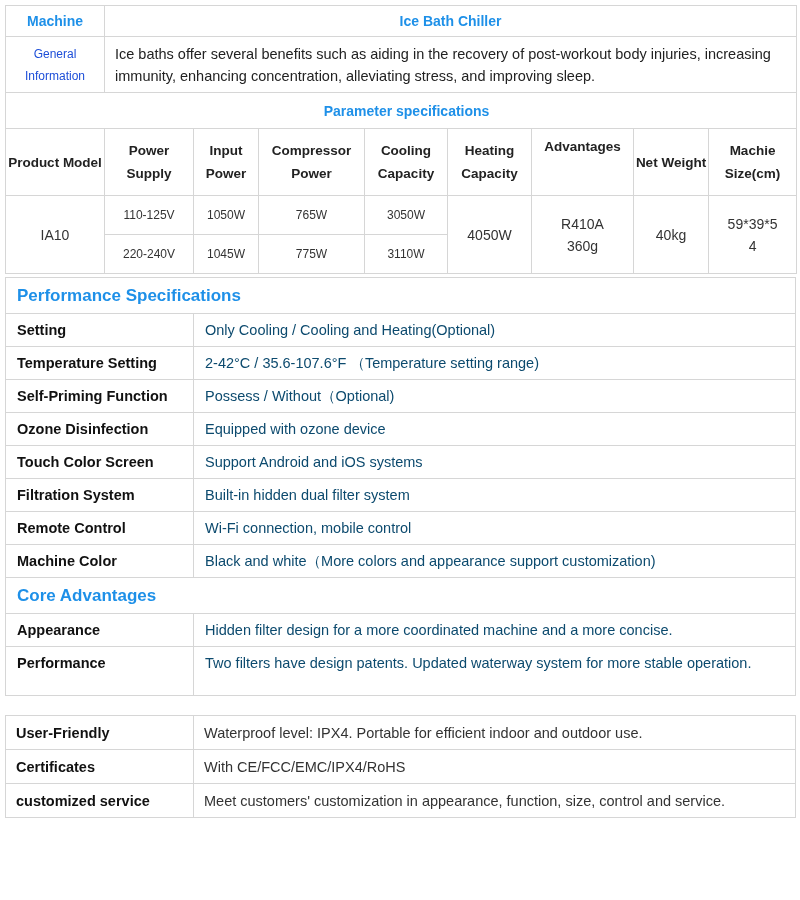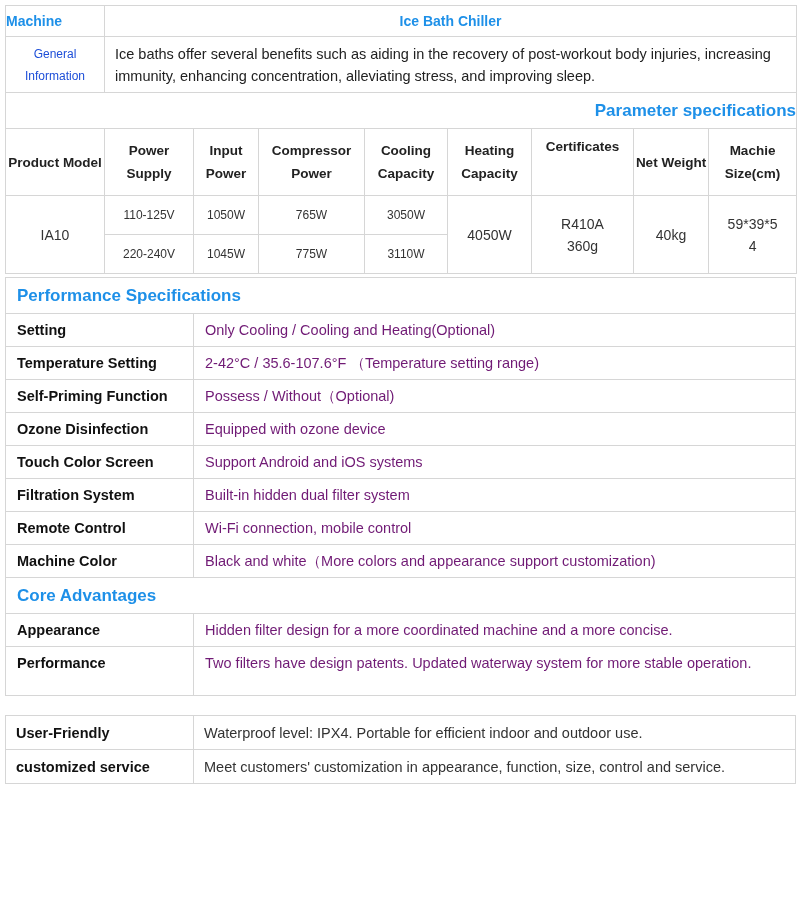--- a/index.html
+++ b/index.html
@@ -4,35 +4,35 @@
 <style>
   html, body { margin: 0; padding: 0; background: #ffffff; }
   body { width: 800px; height: 900px; position: relative; overflow: hidden;
          font-family: "Liberation Sans", "DejaVu Sans", sans-serif; color: #222; }
   table { border-collapse: collapse; position: absolute; left: 5px; width: 791px; table-layout: fixed; }
   td, th { border: 1px solid #d6d6d6; padding: 0; }
   .blue { color: #1e90e8; font-weight: bold; }
 
   
   #t1 { top: 5px; }
-  #t1 .machine-label { height: 30px; font-size: 14px; }
+  #t1 .machine-label { height: 30px; text-align: center; font-size: 14px; }
   #t1 .machine-name { text-align: center; font-size: 14px; }
   #t1 .gen-label { height: 55px; text-align: center; font-size: 12px; line-height: 22px; color: #1d4ed8; }
   #t1 .gen-text { font-size: 14.5px; line-height: 22px; padding-left: 10px; color: #222; }
-  #t1 .section { height: 35px; font-size: 17px; padding-left: 11px; text-align: right; }
+  #t1 .section { height: 35px; font-size: 14px; padding-left: 11px; text-align: center; }
   #t1 .ph { height: 60px; font-size: 13.5px; font-weight: bold; text-align: center; line-height: 23px; color: #222; vertical-align: middle; }
   #t1 .ph.top { vertical-align: top; padding-top: 6px; }
   #t1 .pv-small { height: 38px; font-size: 12px; text-align: center; color: #333; }
   #t1 .pv-big { font-size: 14px; text-align: center; color: #333; line-height: 22px; }
 
   
   #t2 { top: 277px; }
   #t2 .section { height: 35px; font-size: 17px; padding-left: 11px; text-align: left; }
   #t2 .k { width: 187px; height: 32px; font-size: 14.5px; font-weight: bold; padding-left: 11px; color: #111; }
-  #t2 .v { font-size: 14.5px; padding-left: 11px; color: #701a75; line-height: 22px; }
+  #t2 .v { font-size: 14.5px; padding-left: 11px; color: #0c4a6e; line-height: 22px; }
   #t2 .k.tall { vertical-align: top; padding-top: 8px; height: 40px; }
   #t2 .v.tall { vertical-align: top; padding-top: 5px; padding-bottom: 12px; }
 
   
   #t3 { top: 715px; }
   #t3 .k { width: 187px; height: 33px; font-size: 14.5px; font-weight: bold; padding-left: 10px; color: #111; }
   #t3 .v { font-size: 14.5px; padding-left: 10px; color: #333; }
 </style>
 </head>
 <body>
@@ -61,21 +61,21 @@
   <tr>
     <td class="section blue" colspan="9">Parameter specifications</td>
   </tr>
   <tr>
     <th class="ph">Product Model</th>
     <th class="ph">Power Supply</th>
     <th class="ph">Input Power</th>
     <th class="ph">Compressor Power</th>
     <th class="ph">Cooling Capacity</th>
     <th class="ph">Heating Capacity</th>
-    <th class="ph top">Certificates</th>
+    <th class="ph top">Advantages</th>
     <th class="ph">Net Weight</th>
     <th class="ph">Machie Size(cm)</th>
   </tr>
   <tr>
     <td class="pv-big" rowspan="2">IA10</td>
     <td class="pv-small">110-125V</td>
     <td class="pv-small">1050W</td>
     <td class="pv-small">765W</td>
     <td class="pv-small">3050W</td>
     <td class="pv-big" rowspan="2">4050W</td>
@@ -151,17 +151,21 @@
   <colgroup>
       <col style="width:188px">
       <col>
     </colgroup>
   <tbody>
       <tr>
     <td class="k">User-Friendly</td>
     <td class="v">Waterproof level: IPX4. Portable for efficient indoor and outdoor use.</td>
   </tr>
   <tr>
+    <td class="k">Certificates</td>
+    <td class="v">With CE/FCC/EMC/IPX4/RoHS</td>
+  </tr>
+  <tr>
     <td class="k">customized service</td>
     <td class="v">Meet customers' customization in appearance, function, size, control and service.</td>
   </tr>
 </tbody>
   </table>
 
 </body></html>

